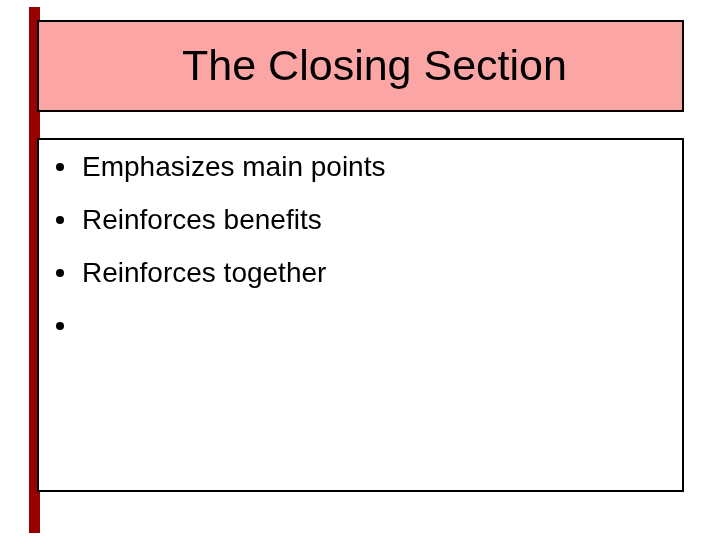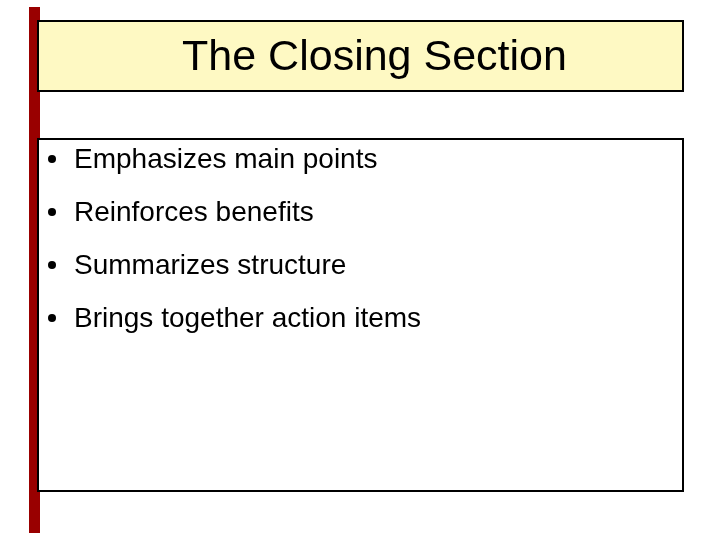--- a/index.html
+++ b/index.html
@@ -24,22 +24,22 @@
     width: 11px;
     height: 526px;
     background: #990000;
     z-index: 0;
   }
   .title-box {
     position: absolute;
     left: 37px;
     top: 20px;
     width: 647px;
-    height: 72px;
-    background: #fef9c3;
+    height: 92px;
+    background: #fca5a5;
     border: 2px solid #000000;
     box-sizing: border-box;
     display: flex;
     align-items: center;
     justify-content: center;
     z-index: 1;
   }
   .title-text {
     font-size: 43px;
     line-height: 1.1;
@@ -54,21 +54,21 @@
     top: 138px;
     width: 647px;
     height: 354px;
     background: #ffffff;
     border: 2px solid #000000;
     box-sizing: border-box;
     z-index: 1;
   }
   .bullet-list {
     list-style: none;
-    margin: 0;
+    margin: 8px;
     padding: 2px 10px 0 0;
   }
   .bullet-item {
     display: flex;
     align-items: center;
     height: 34px;
     margin-bottom: 19px;
   }
   .bullet-dot {
     flex: 0 0 auto;
@@ -102,22 +102,21 @@
       <li class="bullet-item">
         <span class="bullet-dot"></span>
         <span class="bullet-text">Emphasizes main points</span>
       </li>
       <li class="bullet-item">
         <span class="bullet-dot"></span>
         <span class="bullet-text">Reinforces benefits</span>
       </li>
       <li class="bullet-item">
         <span class="bullet-dot"></span>
-        <span class="bullet-text">Summarizes structure</span>
+        <span class="bullet-text">Reinforces together</span>
       </li>
       <li class="bullet-item">
         <span class="bullet-dot"></span>
-        <span class="bullet-text">Brings together action items</span>
       </li>
     </ul>
   </div>
 
 </div>
 
 </body></html>

